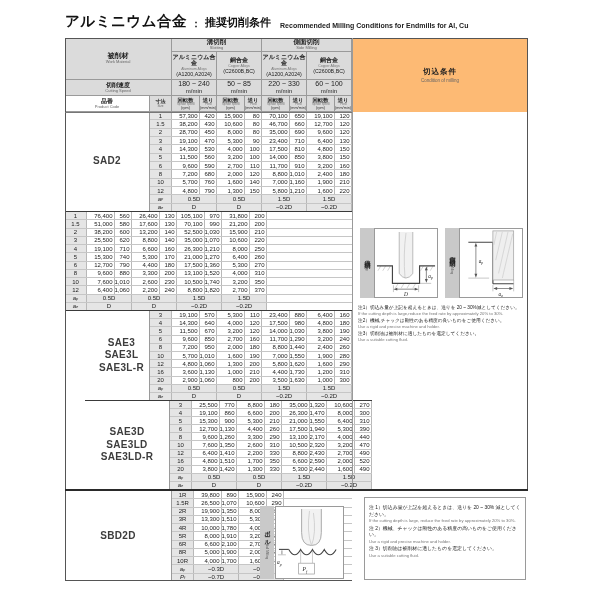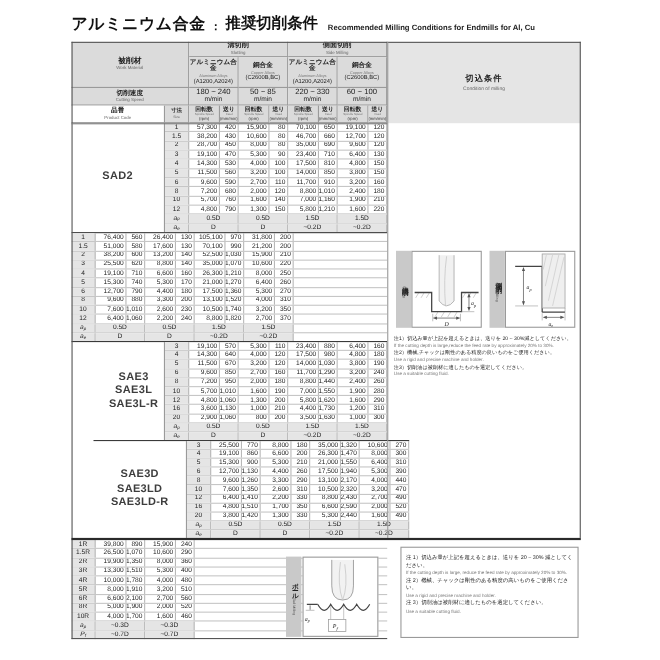--- a/index.html
+++ b/index.html
@@ -3,21 +3,21 @@
 <meta charset="utf-8">
 <style>
   * { margin:0; padding:0; box-sizing:border-box; }
   html,body { width:600px; height:600px; background:#fff; font-family:"Liberation Sans", sans-serif; position:relative; overflow:hidden; }
   .page { position:absolute; inset:0; }
 
   
   .title { position:absolute; left:65px; top:12px; display:flex; align-items:flex-end; gap:4px; white-space:nowrap; }
   .t-jp  { font-size:14.5px; font-weight:bold; color:#111; letter-spacing:.5px; }
   .t-sep { font-size:10px; font-weight:bold; color:#111; }
-  .t-sub { font-size:14px; font-weight:bold; color:#111; padding-bottom:1px; }
+  .t-sub { font-size:11px; font-weight:bold; color:#111; padding-bottom:1px; }
   .t-en  { font-size:7px; font-weight:bold; color:#222; margin-left:5px; padding-bottom:2px; }
 
   
   .tablewrap { position:absolute; left:65px; top:38px; width:463px; height:543px; }
   .abs { position:absolute; }
 
   
   .hcell { position:absolute; background:#dbdbdb; border-right:1px solid #9a9a9a; border-bottom:1px solid #9a9a9a;
            display:flex; flex-direction:column; align-items:center; justify-content:center; text-align:center; line-height:1.15; overflow:hidden; }
   .h-wm { left:0; top:0;  width:107px; height:42px; }
@@ -35,21 +35,21 @@
   .sp-v { font-size:7px; color:#222; }
   .sp-u { font-size:6px; color:#222; }
   .rh-jp { font-size:5.3px; font-weight:bold; color:#222; }
   .rh-en { font-size:3px; color:#777; transform:scale(.9); }
   .rh-un { font-size:3.8px; color:#333; }
   .h-sz .hd-jp { font-size:5px; }
   .h-sz .hd-en { font-size:3px; }
 
   
   .cond { left:287px; top:0; width:176px; height:451px; background:#fff; }
-  .cond-head { position:absolute; left:0; top:0; width:100%; height:74px; background:#e5e5e5;
+  .cond-head { position:absolute; left:0; top:0; width:100%; height:74px; background:#fdba74;
                display:flex; flex-direction:column; align-items:center; justify-content:center; }
   .ch-jp { font-size:7.5px; font-weight:bold; color:#222; letter-spacing:1px; }
   .ch-en { font-size:4.5px; color:#666; margin-top:1px; }
 
   
   #sections { position:absolute; left:0; top:0; width:287px; }
   .sec { position:absolute; left:0; width:287px; display:flex; background:#fff; }
   .sec.sep { border-top:1px solid #3a3a3a; }
   .codecell { width:107px; border-right:1px solid #9a9a9a; display:flex; flex-direction:column; align-items:center; justify-content:center;
               font-size:10px; font-weight:bold; color:#3d3d3d; letter-spacing:.3px; line-height:1.25; }
@@ -719,20 +719,23 @@
             <div class="drow foot">
               <div class="dc szc lab">a<sub>e</sub></div>
               <div class="dc merge">D</div>
               <div class="dc merge">D</div>
               <div class="dc merge">~0.2D</div>
               <div class="dc merge">~0.2D</div>
             </div>
           </div>
         </div>
         <div class="sec" style="top: 453px; height: 90px;">
+          <div class="codecell">
+            <div>SBD2D</div>
+          </div>
           <div class="rows">
             <div class="drow">
               <div class="dc szc">1R</div>
               <div class="dc rpmc">39,800</div>
               <div class="dc fdc">890</div>
               <div class="dc rpmc">15,900</div>
               <div class="dc fdc">240</div>
             </div>
             <div class="drow">
               <div class="dc szc">1.5R</div>

